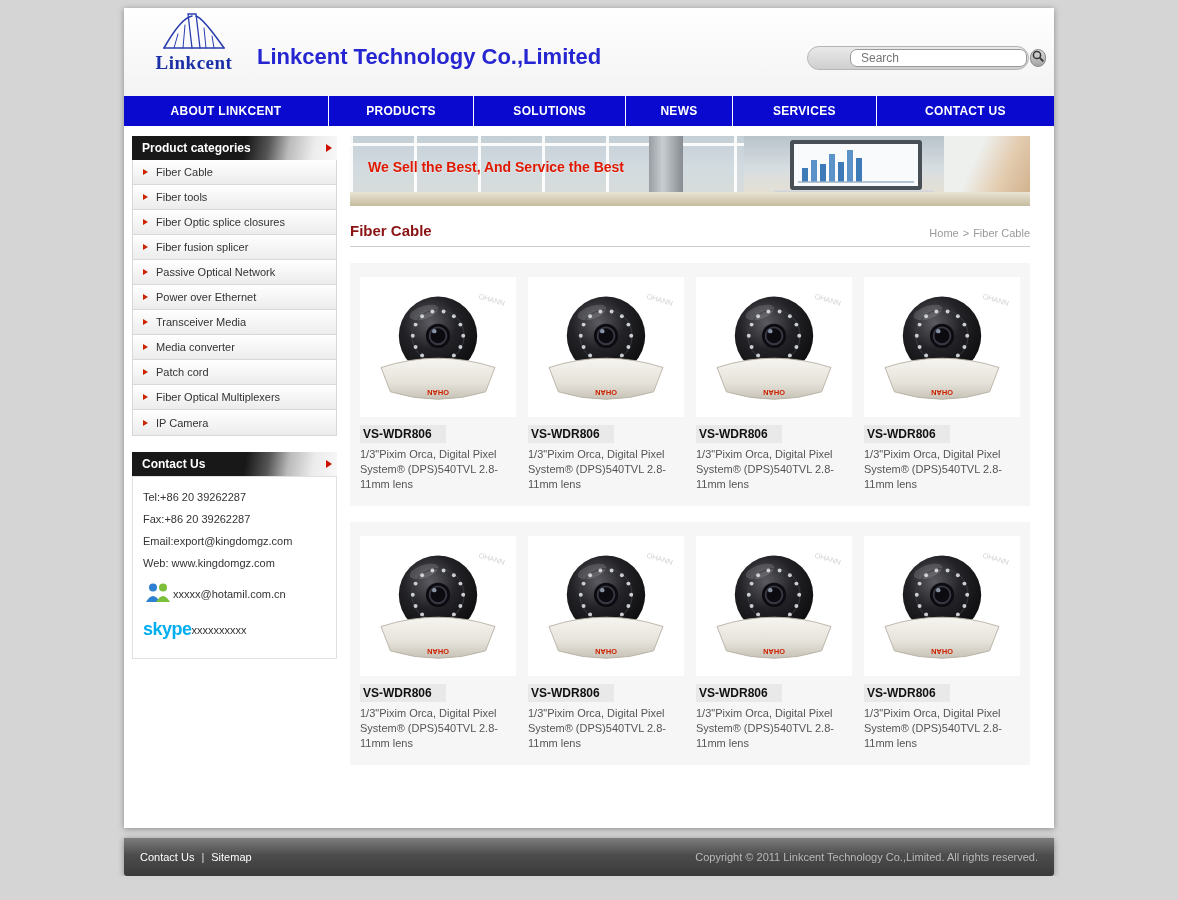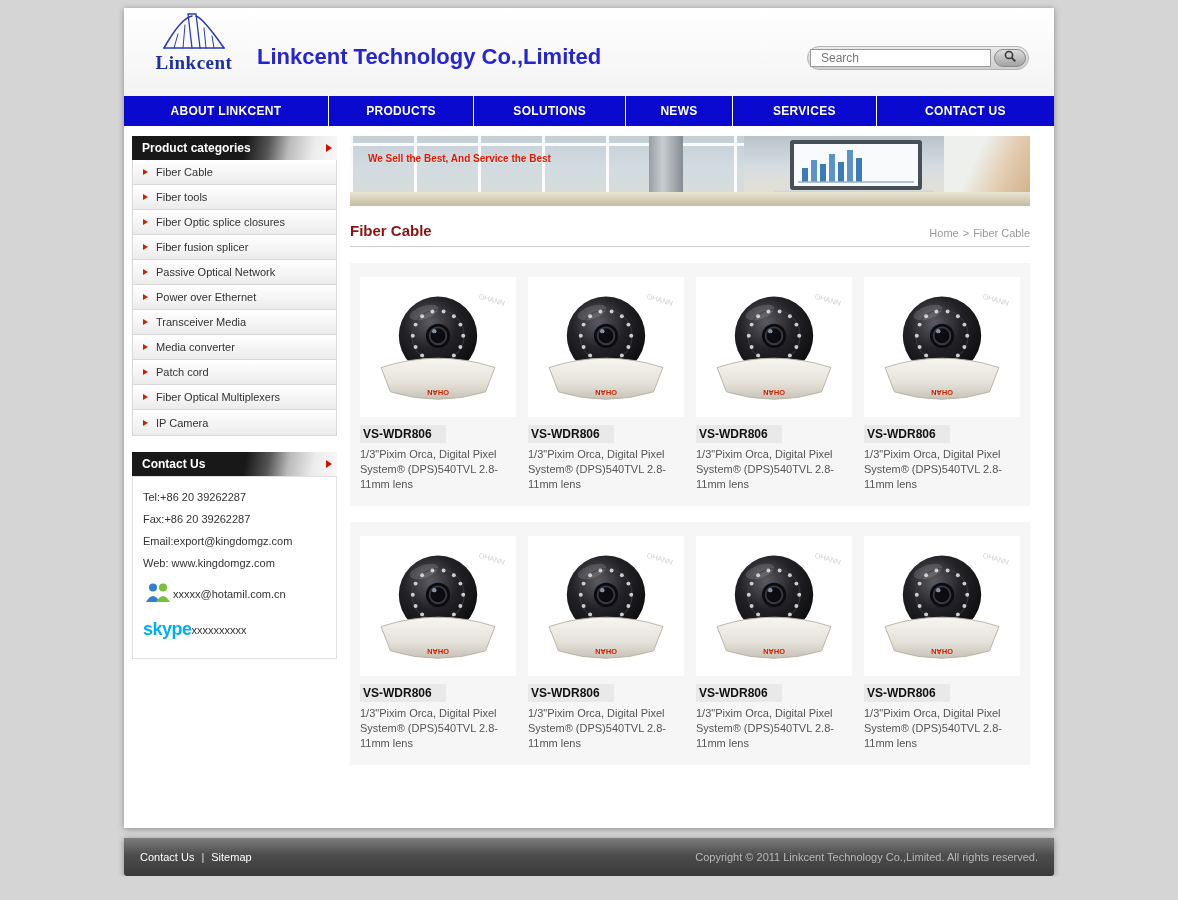--- a/index.html
+++ b/index.html
@@ -24,23 +24,24 @@
     color: #2525d2; font-size: 22px; font-weight: bold;
   }
   .search-wrap {
     position: absolute; right: 25px; top: 38px;
     width: 222px; height: 24px;
     background: linear-gradient(#e9e9e9, #cfcfcf);
     border: 1px solid #b5b5b5; border-radius: 13px;
     display: flex; align-items: center; padding: 2px;
   }
   .search-input {
-    flex: 1; height: 18px; border: 1px solid #9a9a9a; border-radius: 0;
+    flex: 1; height: 18px; border: 1px solid #9a9a9a; border-radius: 7px;
     font-size: 12px; padding: 0 10px; color: #737373; background: #fff; outline: none;
     font-family: "Liberation Sans", sans-serif;
+    margin-left: 40px;
   }
   .search-btn {
     width: 32px; height: 18px; margin-left: 3px;
     border: 1px solid #8a8a8a; border-radius: 9px;
     background: linear-gradient(#dcdcdc, #a2a2a2);
     display: flex; align-items: center; justify-content: center; cursor: pointer;
   }
 
   
   .nav {
@@ -103,22 +104,22 @@
     background: linear-gradient(90deg, #989ea3, #c8cdd1 40%, #868c91); }
   .b-person { position: absolute; right: 0; top: 0; width: 86px; height: 100%;
     background: linear-gradient(115deg, #eef0ee 35%, #e3ccb0 65%, #cfae88); }
   .b-laptop { position: absolute; right: 108px; top: 4px; width: 132px; height: 50px;
     background: #f8fafb; border: 4px solid #484f55; border-radius: 3px; }
   .b-laptop-base { position: absolute; right: 96px; top: 54px; width: 160px; height: 9px;
     background: linear-gradient(#d9dcde, #aeb3b6); border-radius: 2px; }
   .b-desk { position: absolute; left: 0; bottom: 0; width: 100%; height: 14px;
     background: linear-gradient(#e9e4d4, #c6bb9f); }
   .banner-slogan {
-    position: absolute; left: 18px; top: 17px; z-index: 5;
-    color: #e01800; font-size: 10px; font-weight: bold;
+    position: absolute; left: 18px; top: 23px; z-index: 5;
+    color: #e01800; font-size: 14px; font-weight: bold;
     text-shadow: 0 1px 0 rgba(255,255,255,.45);
   }
 
   .title-row {
     display: flex; justify-content: space-between; align-items: flex-end;
     border-bottom: 1px solid #ccc; padding-bottom: 7px; margin-bottom: 2px;
   }
   .page-title { color: #8b1212; font-size: 15px; font-weight: bold; }
   .breadcrumb { color: #999; font-size: 11px; }
   .breadcrumb .crumb-home { cursor: pointer; }

